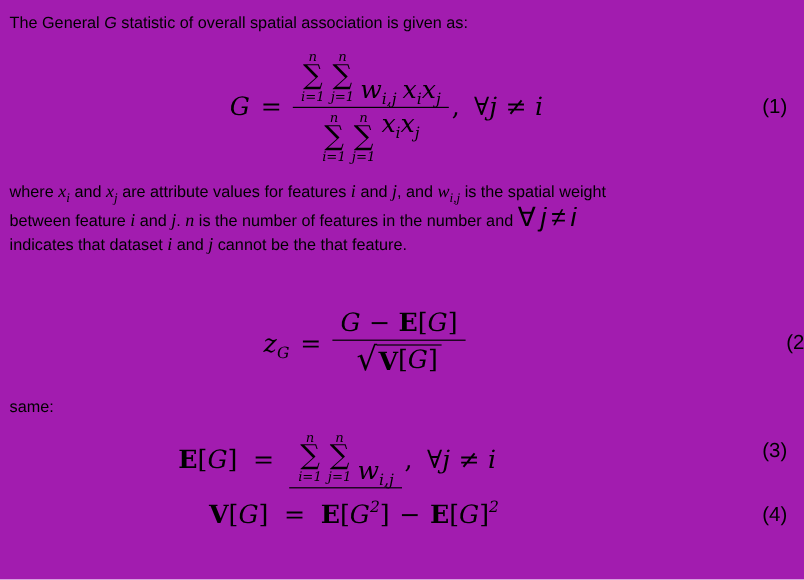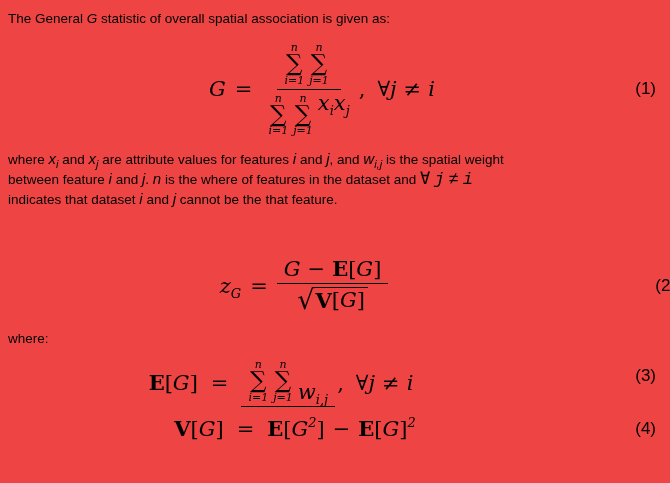--- a/index.html
+++ b/index.html
@@ -1,16 +1,16 @@
 <!DOCTYPE html>
 <html><head>
 <meta charset="utf-8">
 <style>
   html,body{margin:0;padding:0;background:#ffffff;}
-  .page{position:relative;width:670px;height:483px;background:#ef4444;color:#000;
+  .page{position:relative;width:670px;height:483px;background:#a21caf;color:#000;
         font-family:"Liberation Sans",sans-serif;overflow:hidden;}
   .text{position:absolute;font-size:13.5px;line-height:20px;margin:0;}
   .gi{font-style:italic;}
 
   
   .eqrow{position:absolute;left:0;width:100%;display:flex;align-items:center;justify-content:center;}
   .eq{display:flex;align-items:center;font-family:"DejaVu Serif",serif;font-size:21px;line-height:1;}
   .mi{font-style:italic;}
   .mo{font-style:normal;}
   .mrm{font-style:normal;font-weight:bold;}
@@ -32,23 +32,23 @@
   .sum-bot{font-size:11px;font-style:italic;white-space:nowrap;}
 
   .sqrt{display:inline-flex;align-items:flex-start;}
   .rad{font-size:27px;font-style:normal;line-height:1;transform:translateY(-1px);}
   .radicand{border-top:1.6px solid #000;padding:2px 3px 0 1px;display:inline-flex;align-items:center;}
 
   .eqlabel{position:absolute;right:14px;top:50%;transform:translateY(-50%);
            font-family:"Liberation Sans",sans-serif;font-size:17px;}
 
   
-  .imath{font-family:Liberation Sans, sans-serif;font-style:italic;font-size:15px;line-height:1;white-space:nowrap;}
+  .imath{font-family:Liberation Serif, serif;font-style:italic;font-size:15px;line-height:1;white-space:nowrap;}
   .isub{font-size:11px;font-style:italic;line-height:0;vertical-align:-4px;}
-  .iforall{font-family:Liberation Mono, monospace;font-size:17px;line-height:1;white-space:nowrap;}
+  .iforall{font-family:Liberation Sans, sans-serif;font-size:22px;line-height:1;white-space:nowrap;}
   .iforall .ifj{font-style:italic;margin:0 4px;}
   .iforall .ifi{font-style:italic;margin-left:4px;}
 </style>
 </head>
 <body>
 
 <div class="page">
 
   <p class="text" style="left:8px;top:9px;"><span>The General </span><span class="gi">G</span><span> statistic of overall spatial association is given as:</span></p>
 
@@ -61,20 +61,21 @@
           <span class="sum">
             <span class="sum-top">n</span>
             <span class="sum-sig">∑</span>
             <span class="sum-bot">i=1</span>
           </span>
           <span class="sum">
             <span class="sum-top">n</span>
             <span class="sum-sig">∑</span>
             <span class="sum-bot">j=1</span>
           </span>
+          <span class="grp"><span class="mi">w</span><sub class="msub">i,j</sub><span class="mi ml">x</span><sub class="msub">i</sub><span class="mi">x</span><sub class="msub">j</sub></span>
         </span>
         <span class="fden">
           <span class="sum">
             <span class="sum-top">n</span>
             <span class="sum-sig">∑</span>
             <span class="sum-bot">i=1</span>
           </span>
           <span class="sum">
             <span class="sum-top">n</span>
             <span class="sum-sig">∑</span>
@@ -83,21 +84,21 @@
           <span class="grp"><span class="mi">x</span><sub class="msub">i</sub><span class="mi">x</span><sub class="msub">j</sub></span>
         </span>
       </span>
       <span class="mo cm">,</span>
       <span class="grp"><span class="mo">∀</span><span class="mi">j</span><span class="mo mneq">≠</span><span class="mi">i</span></span>
     </div>
     <div class="eqlabel">(1)</div>
   </div>
 
   <p class="text" style="left:8px;top:150px;width:652px;"><span>where </span><span class="imath"><span>x</span><sub class="isub">i</sub></span><span> and </span><span class="imath"><span>x</span><sub class="isub">j</sub></span><span> are attribute values for features </span><span class="imath">i</span><span> and </span><span class="imath">j</span><span>, and </span><span class="imath"><span>w</span><sub class="isub">i,j</sub></span><span> is the spatial weight</span><br>
-  <span>between feature </span><span class="imath">i</span><span> and </span><span class="imath">j</span><span>. </span><span class="imath">n</span><span> is the where of features in the dataset and </span><span class="iforall"><span>∀</span><span class="ifj">j</span><span>≠</span><span class="ifi">i</span></span><br>
+  <span>between feature </span><span class="imath">i</span><span> and </span><span class="imath">j</span><span>. </span><span class="imath">n</span><span> is the number of features in the number and </span><span class="iforall"><span>∀</span><span class="ifj">j</span><span>≠</span><span class="ifi">i</span></span><br>
   <span>indicates that dataset </span><span class="imath">i</span><span> and </span><span class="imath">j</span><span> cannot be the that feature.</span></p>
 
 
   <div class="eqrow" style="top:254px;height:64px;margin-left:20px;">
     <div class="eq" style="padding-right:102px;">
       <span class="grp"><span class="mi">z</span><sub class="msub">G</sub></span>
       <span class="mo eqs">=</span>
       <span class="frac">
         <span class="fnum">
           <span class="mi">G</span>
@@ -113,21 +114,21 @@
                 <span class="mi">G</span>
                 <span class="mo">]</span>
               </span>
           </span>
         </span>
       </span>
     </div>
     <div class="eqlabel">(2)</div>
   </div>
 
-  <p class="text" style="left:8px;top:329px;">where:</p>
+  <p class="text" style="left:8px;top:329px;">same:</p>
 
   <div class="eqrow" style="top:338px;height:90px;">
     <div class="eq" style="padding-right:108px;">
       <span class="grp"><span class="mrm">E</span><span class="mo">[</span><span class="mi">G</span><span class="mo">]</span></span>
       <span class="mo" style="margin:0 13px;">=</span>
       <span class="frac">
         <span class="fnum">
           <span class="sum">
             <span class="sum-top">n</span>
             <span class="sum-sig">∑</span>

